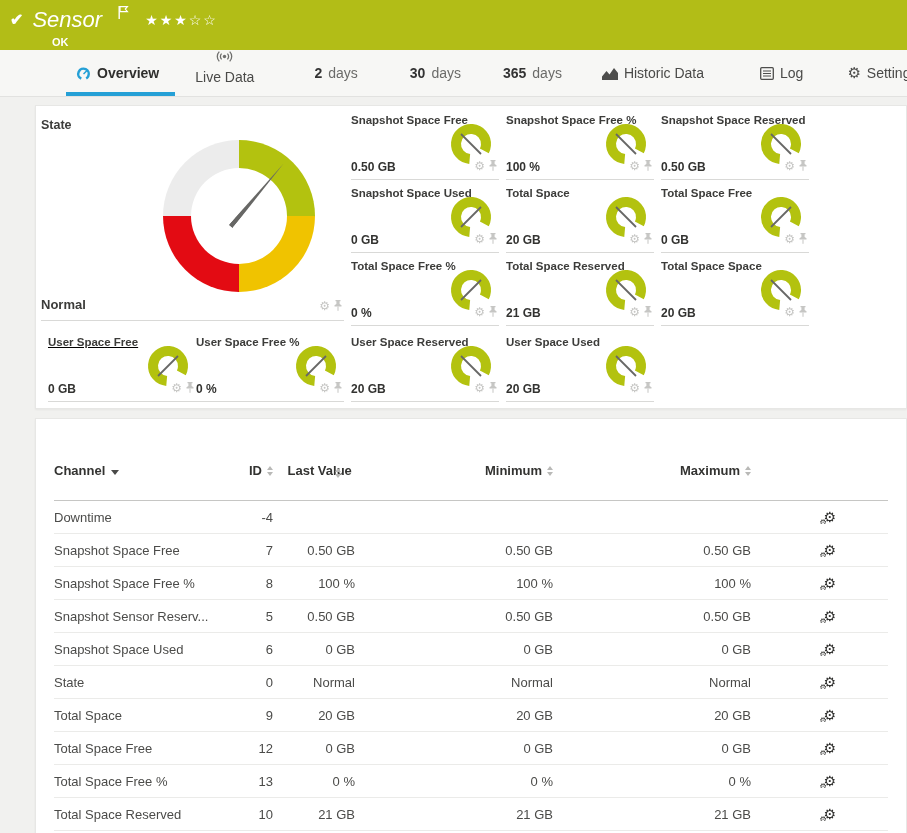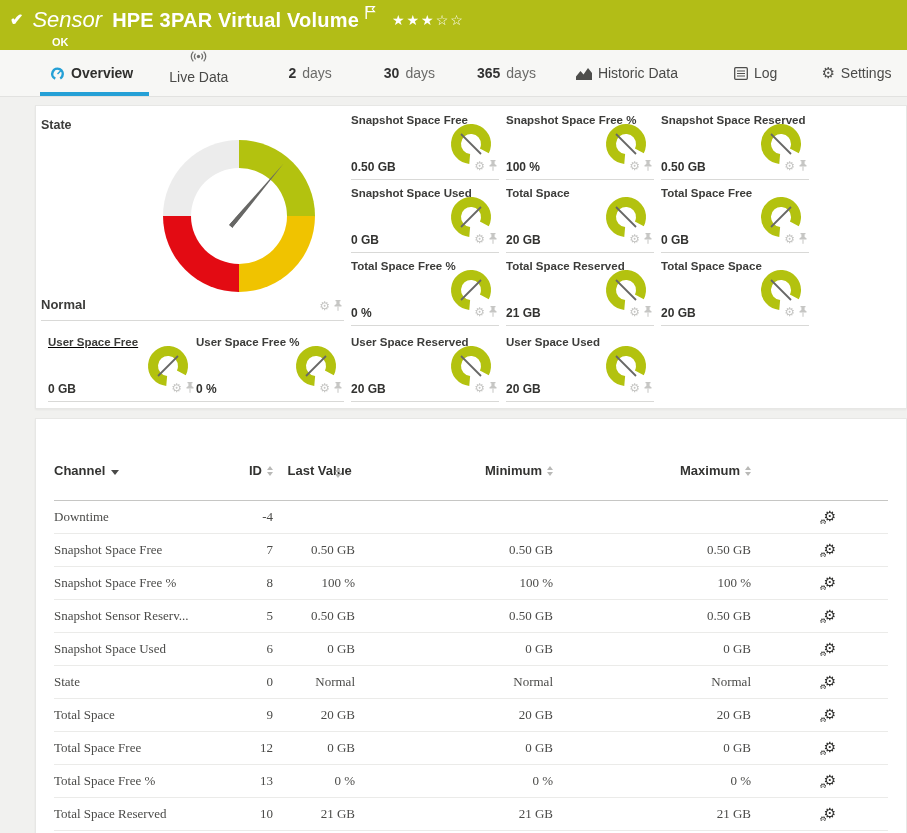--- a/index.html
+++ b/index.html
@@ -11,21 +11,21 @@
   .topbar-row1 { display:flex; align-items:center; padding:7px 0 0 10px; }
   .check-icon { font-size:16px; font-weight:bold; margin-right:9px; line-height:1; }
   .sensor-label { font-style:italic; font-size:22px; margin-right:10px; }
   .sensor-title { font-size:20px; font-weight:bold; letter-spacing:.2px; white-space:nowrap; }
   .flag-icon { margin-left:6px; align-self:flex-start; margin-top:-2px; cursor:pointer; }
   .stars { margin-left:16px; font-size:14px; letter-spacing:2px; cursor:pointer; }
   .status-ok { margin-left:52px; font-size:11px; font-weight:bold; margin-top:3px; }
 
   
   .tabbar { position:absolute; top:50px; left:0; width:907px; height:47px; background:#f7f7f5;
-            border-bottom:1px solid #e2e2e0; display:flex; align-items:center; font-size:14px; color:#555; }
+            border-bottom:1px solid #e2e2e0; display:flex; align-items:center; font-size:14px; color:#555;padding-left:26px; }
   .tab { position:relative; display:flex; align-items:center; gap:6px; height:100%; cursor:pointer; white-space:nowrap; }
   .tab-overview { margin-left:50px; }
   .tab-live     { margin-left:36px;flex-direction:column; }
   .tab-2d       { margin-left:60px; }
   .tab-30d      { margin-left:52px; }
   .tab-365d     { margin-left:42px; }
   .tab-historic { margin-left:40px; }
   .tab-log      { margin-left:56px;text-align:center; }
   .tab-settings { margin-left:44px; }
   .tab .num { font-weight:bold; color:#333; }
@@ -64,21 +64,21 @@
   .mini .needle { stroke:#676765; stroke-width:1.8; }
   .mini[data-level="high"] .needle-low { display:none; }
   .mini[data-level="low"]  .needle-high { display:none; }
   .mini-value { position:absolute; left:0; bottom:5px; font-size:12px; font-weight:bold; color:#333331; }
   .mini .panel-icons { bottom:4px; }
 
   
   .thead { height:82px; margin:0 18px; border-bottom:1px solid #c6c6c4; display:flex; align-items:center;
            padding-top:22px; font-size:13px; font-weight:bold; color:#333331; }
   .trow { height:33px; margin:0 18px; border-bottom:1px solid #ebebe9; display:flex; align-items:center;
-          font-size:13px; color:#4b4b49;font-family:Liberation Serif, serif; }
+          font-size:13px; color:#4b4b49; }
   .cell { overflow:hidden; white-space:nowrap; }
   .col-channel { width:190px; text-align:left; }
   .col-id   { width:29px;  text-align:right; }
   .col-last { width:82px;  text-align:right; }
   .col-min  { width:198px; text-align:right; }
   .col-max  { width:198px; text-align:right; }
   .col-gear { flex:1; display:flex; justify-content:flex-end; padding-right:52px; }
   .th { cursor:pointer; }
   .th.col-last { display:flex; justify-content:center; align-items:flex-end; }
   .th.col-last .lbl { display:inline-block; width:42px; text-align:center; line-height:15px; }
@@ -92,21 +92,20 @@
 </style>
 </head>
 <body>
 
 <div class="page">
 
   <div class="topbar">
     <div class="topbar-row1">
       <span class="check-icon">✔</span>
       <span class="sensor-label">Sensor</span>
-      <span class="sensor-title">HPE 3PAR Virtual Volume</span>
       <span class="flag-icon">
         <svg width="11" height="15" viewBox="0 0 11 15">
           <path d="M1.2 1v13" stroke="#fff" stroke-width="1.4" fill="none"></path>
           <path d="M2 1.6h7.4l-2.1 2.5 2.1 2.5H2z" fill="none" stroke="#fff" stroke-width="1.2"></path>
         </svg>
       </span>
       <span class="stars">★★★☆☆</span>
     </div>
     <div class="status-ok">OK</div>
   </div>

